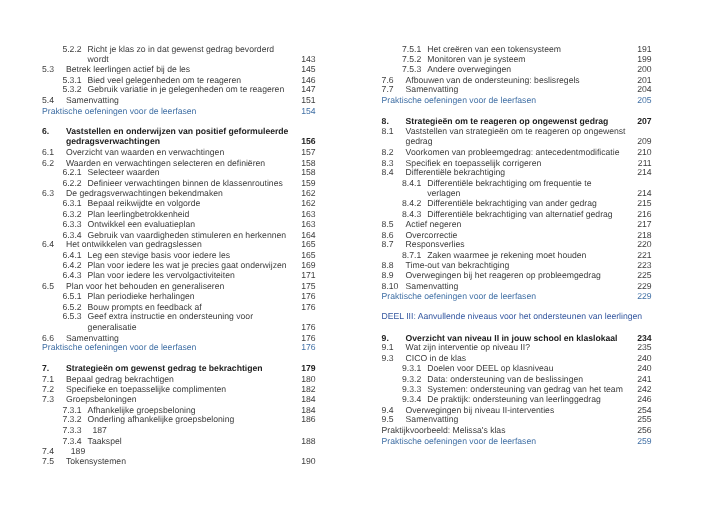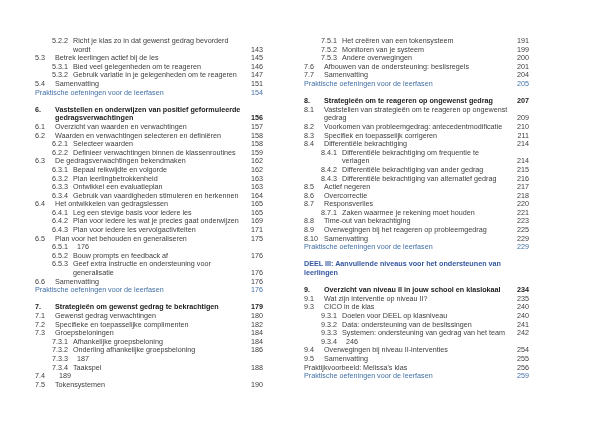--- a/index.html
+++ b/index.html
@@ -8,31 +8,31 @@
     width:600px;height:421px;
     background:#ffffff;
     font-family:"Liberation Sans", sans-serif;
     font-size:7.2px;
     line-height:8.6px;
     color:#3d3d3d;
     overflow:hidden;
   }
   .col{position:absolute;top:37px;}
   .col.left{left:35px;width:228px;}
-  .col.right{left:304px;width:225px;}
+  .col.right{left:318px;width:225px;}
   .block + .block{margin-top:8.6px;}
   .row{display:flex;align-items:flex-start;}
   .num{flex:0 0 20px;}
   .row.l2{padding-left:17px;}
   .row.l2 .num{flex:0 0 21px;}
   .label{flex:1 1 auto;padding-right:5px;}
   .pg{flex:0 0 auto;min-width:16px;text-align:right;align-self:flex-end;}
   .chapter{font-weight:bold;color:#222222;}
   .practice{color:var(--practice-blue,#4170a5);}
-  .deel{font-weight:bold;color:var(--part-blue,#34579f);justify-content:flex-end;}
+  .deel{font-weight:normal;color:var(--part-blue,#34579f);justify-content:flex-end;}
 </style>
 </head>
 <body>
 
 <div class="page">
   <div class="col left" id="col-0">
       <div class="block">
         <div class="row l2">
           <span class="num">5.2.2</span>
           <span class="label">Richt je klas zo in dat gewenst gedrag bevorderd wordt</span>
@@ -134,20 +134,21 @@
           <span class="label">Plan voor iedere les vervolgactiviteiten</span>
           <span class="pg">171</span>
         </div>
         <div class="row">
           <span class="num">6.5</span>
           <span class="label">Plan voor het behouden en generaliseren</span>
           <span class="pg">175</span>
         </div>
         <div class="row l2">
           <span class="num">6.5.1</span>
+          <span class="label">Plan periodieke herhalingen</span>
           <span class="pg">176</span>
         </div>
         <div class="row l2">
           <span class="num">6.5.2</span>
           <span class="label">Bouw prompts en feedback af</span>
           <span class="pg">176</span>
         </div>
         <div class="row l2">
           <span class="num">6.5.3</span>
           <span class="label">Geef extra instructie en ondersteuning voor generalisatie</span>
@@ -164,21 +165,21 @@
         </div>
       </div>
       <div class="block">
         <div class="row chapter">
           <span class="num">7.</span>
           <span class="label">Strategieën om gewenst gedrag te bekrachtigen</span>
           <span class="pg">179</span>
         </div>
         <div class="row">
           <span class="num">7.1</span>
-          <span class="label">Gewenst gedrag verwachtingen</span>
+          <span class="label">Bepaal gedrag bekrachtigen</span>
           <span class="pg">180</span>
         </div>
         <div class="row">
           <span class="num">7.2</span>
           <span class="label">Specifieke en toepasselijke complimenten</span>
           <span class="pg">182</span>
         </div>
         <div class="row">
           <span class="num">7.3</span>
           <span class="label">Groepsbeloningen</span>
@@ -358,20 +359,21 @@
           <span class="label">Data: ondersteuning van de beslissingen</span>
           <span class="pg">241</span>
         </div>
         <div class="row l2">
           <span class="num">9.3.3</span>
           <span class="label">Systemen: ondersteuning van gedrag van het team</span>
           <span class="pg">242</span>
         </div>
         <div class="row l2">
           <span class="num">9.3.4</span>
+          <span class="label">De praktijk: ondersteuning van leerlinggedrag</span>
           <span class="pg">246</span>
         </div>
         <div class="row">
           <span class="num">9.4</span>
           <span class="label">Overwegingen bij niveau II-interventies</span>
           <span class="pg">254</span>
         </div>
         <div class="row">
           <span class="num">9.5</span>
           <span class="label">Samenvatting</span>

